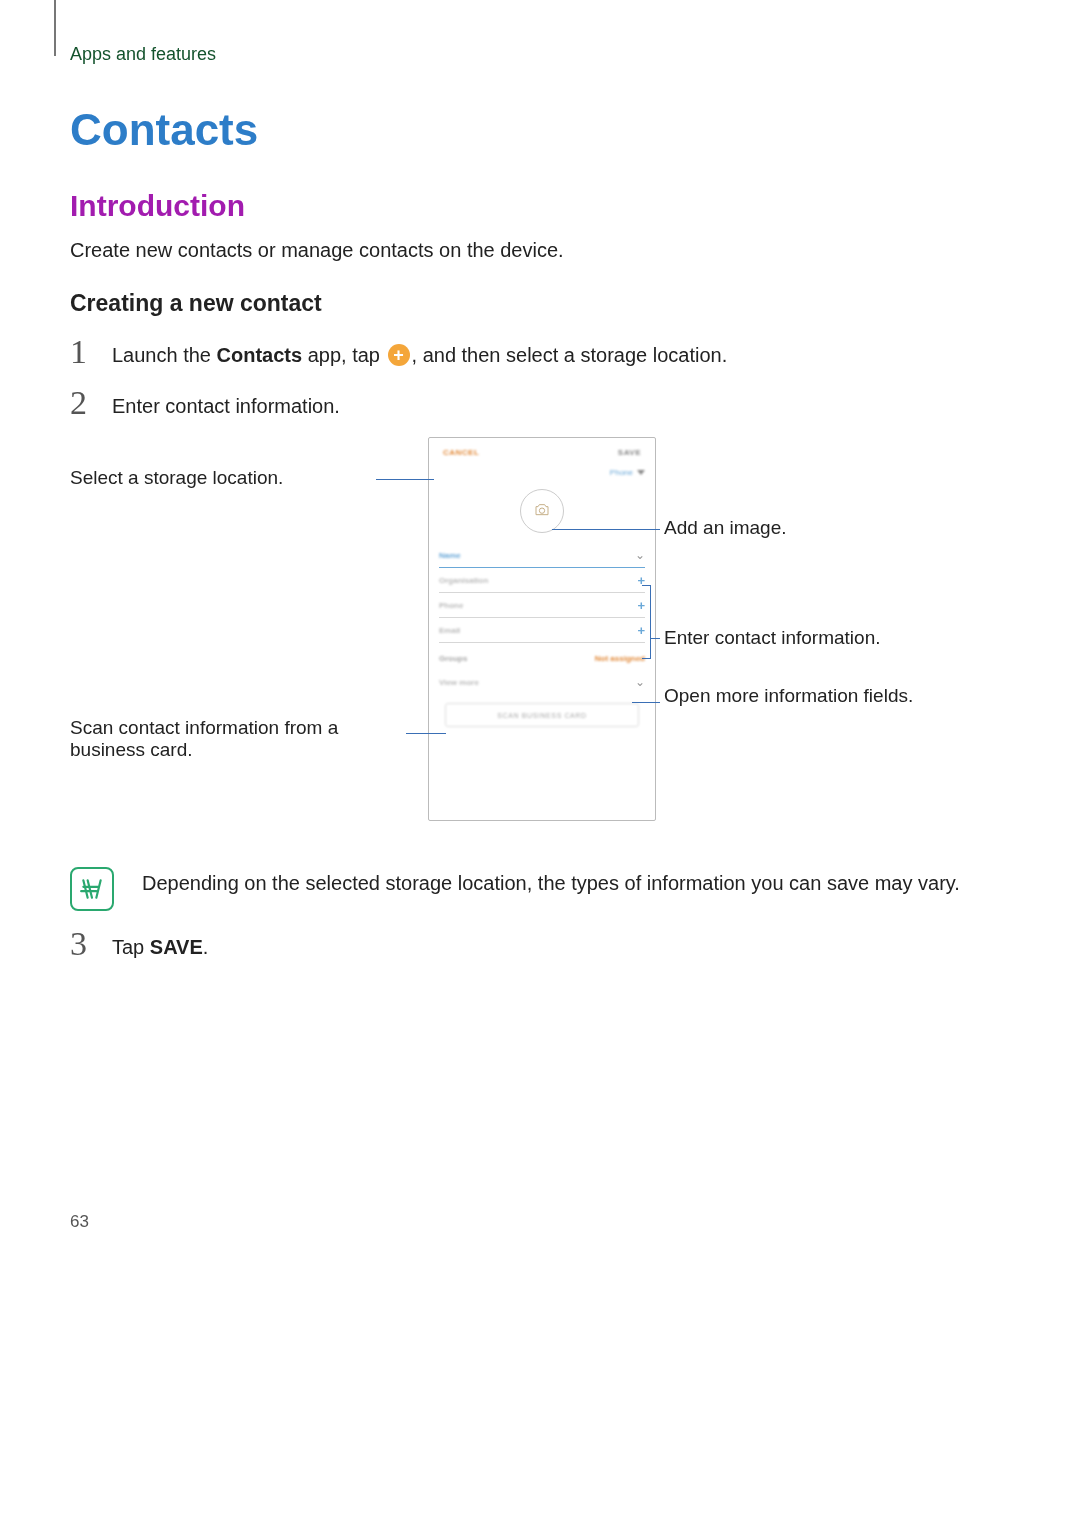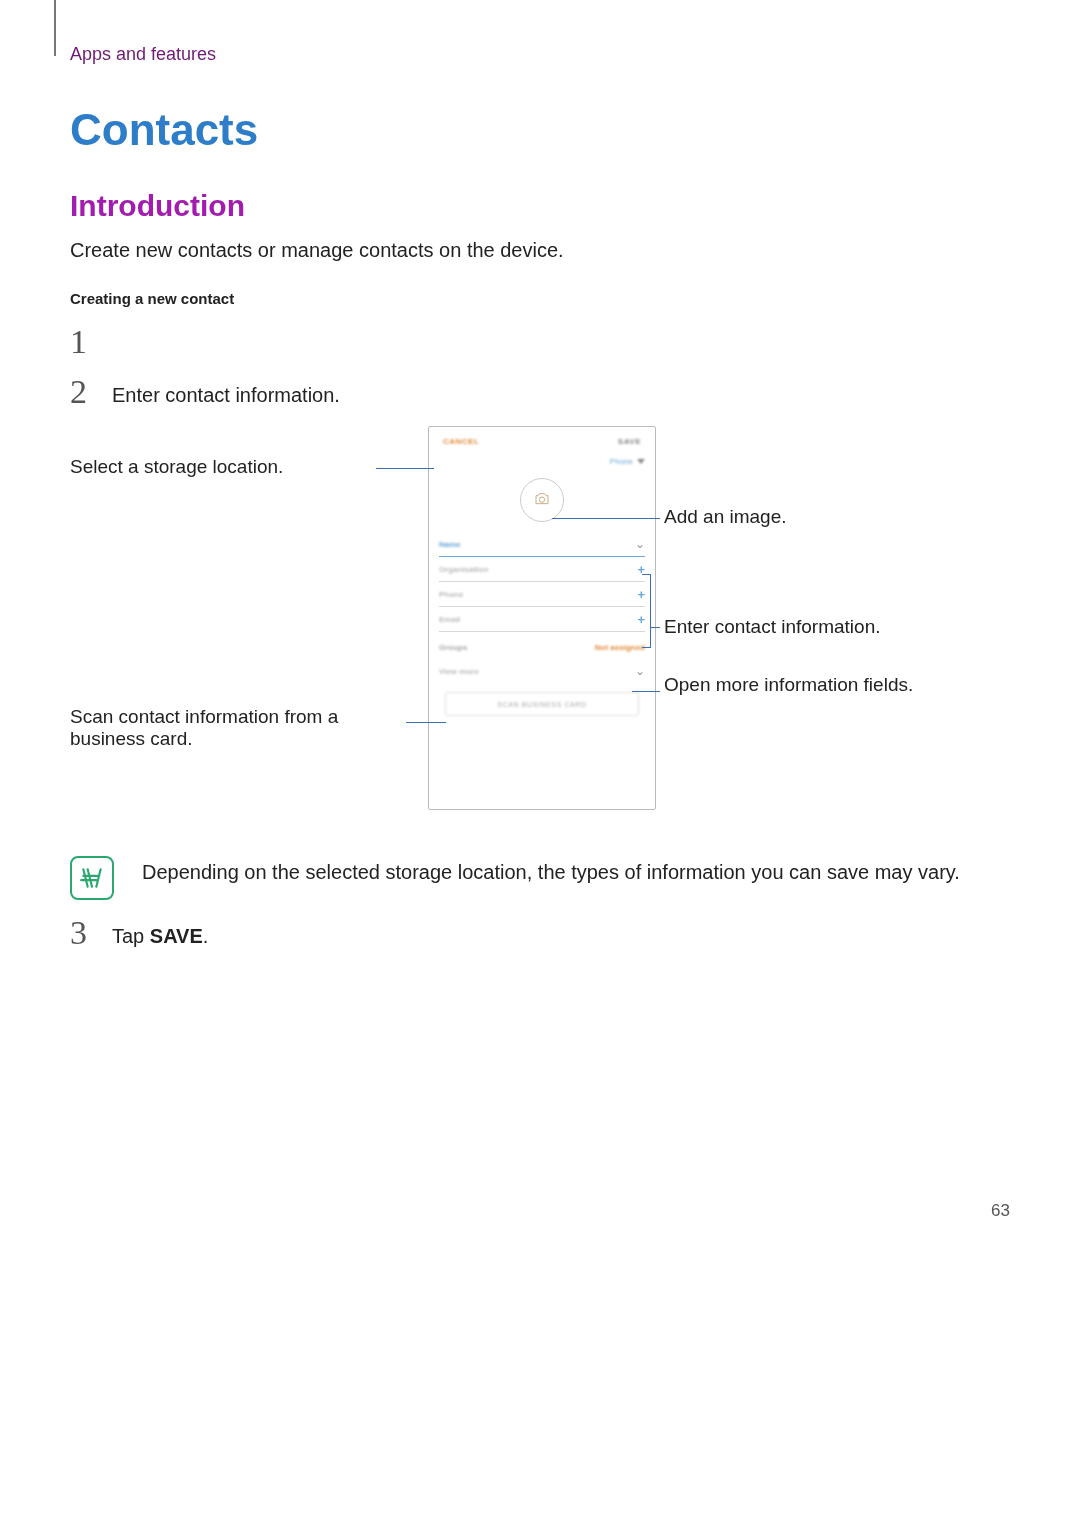--- a/index.html
+++ b/index.html
@@ -17,42 +17,42 @@
   .tab-mark {
     position: absolute;
     left: 54px;
     top: 0;
     width: 2px;
     height: 56px;
     background: #777;
   }
   .breadcrumb {
     font-size: 18px;
-    color: #701a75;
+    color: #14532d;
     margin: 8px 0 40px 0;
   }
   .h1 {
     font-size: 44px;
     font-weight: 700;
     color: #2d7dc8;
     margin: 0 0 34px 0;
   }
   .h2 {
     font-size: 30px;
     font-weight: 700;
     color: #a21caf;
     margin: 14px 0 14px 0;
   }
   .body {
     font-size: 20px;
     line-height: 1.35;
     margin: 0 0 24px 0;
   }
   .h3 {
-    font-size: 15px;
+    font-size: 23px;
     font-weight: 700;
     margin: 26px 0 18px 0;
   }
   .step-row {
     display: flex;
     align-items: flex-start;
     gap: 18px;
     margin: 10px 0 16px 0;
   }
   .step-num {
@@ -210,21 +210,21 @@
     display: flex; align-items: center; justify-content: center;
     color: #2aa86f;
     flex-shrink: 0;
   }
   .note-text {
     font-size: 20px;
     line-height: 1.45;
     padding-top: 2px;
   }
   .page-num {
-    text-align: right;
+    text-align: left;
     font-size: 17px;
     color: #555;
     margin-top: 250px;
   }
 </style>
 </head>
 <body>
 
 <div class="page">
   <div class="tab-mark"></div>
@@ -233,20 +233,23 @@
 
   <div class="h1">Contacts</div>
 
   <div class="h2">Introduction</div>
   <div class="body">Create new contacts or manage contacts on the device.</div>
 
   <div class="h3">Creating a new contact</div>
 
   <div class="step-row">
     <div class="step-num">1</div>
+    <div class="step-text">
+      <span>Launch the </span><b>Contacts</b><span> app, tap </span><span class="inline-plus">+</span><span>, and then select a storage location.</span>
+    </div>
   </div>
 
   <div class="step-row">
     <div class="step-num">2</div>
     <div class="step-text">Enter contact information.</div>
   </div>
 
   <div class="illus-wrap">
 
     <div class="phone">

